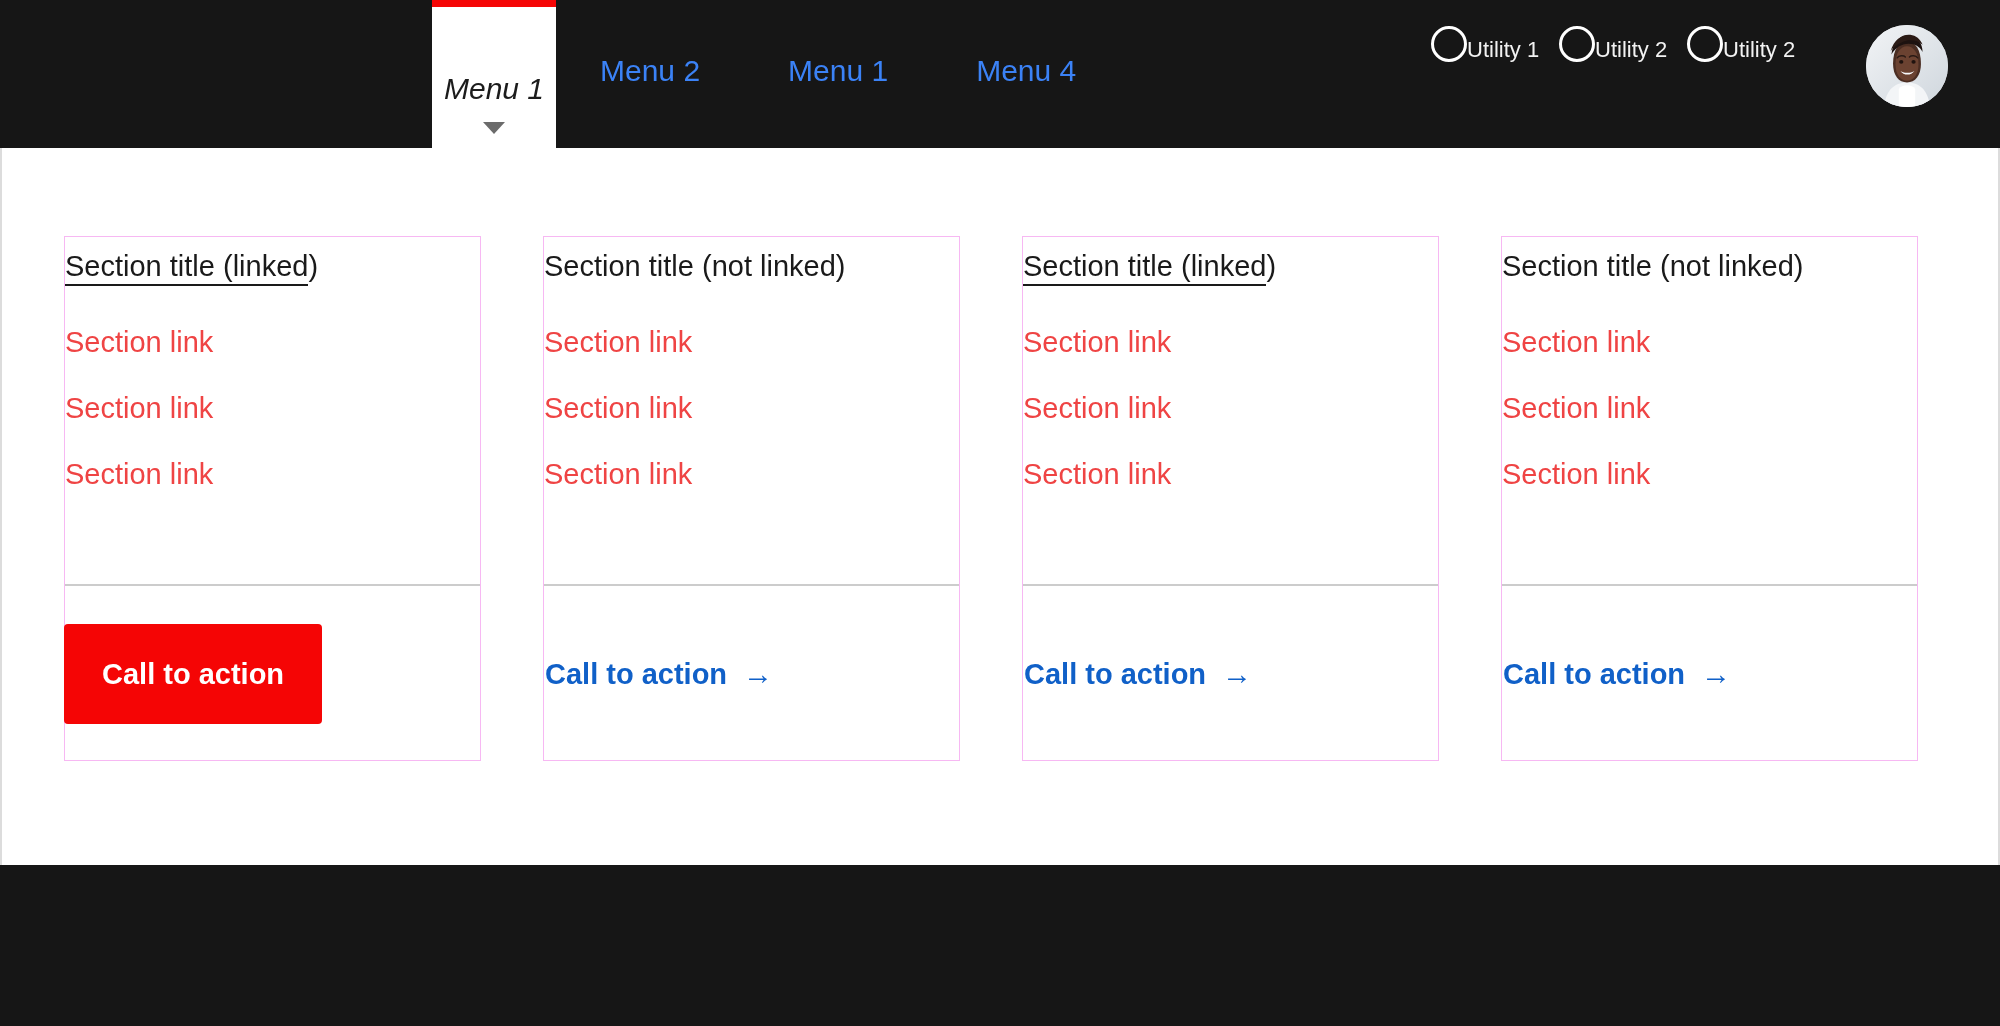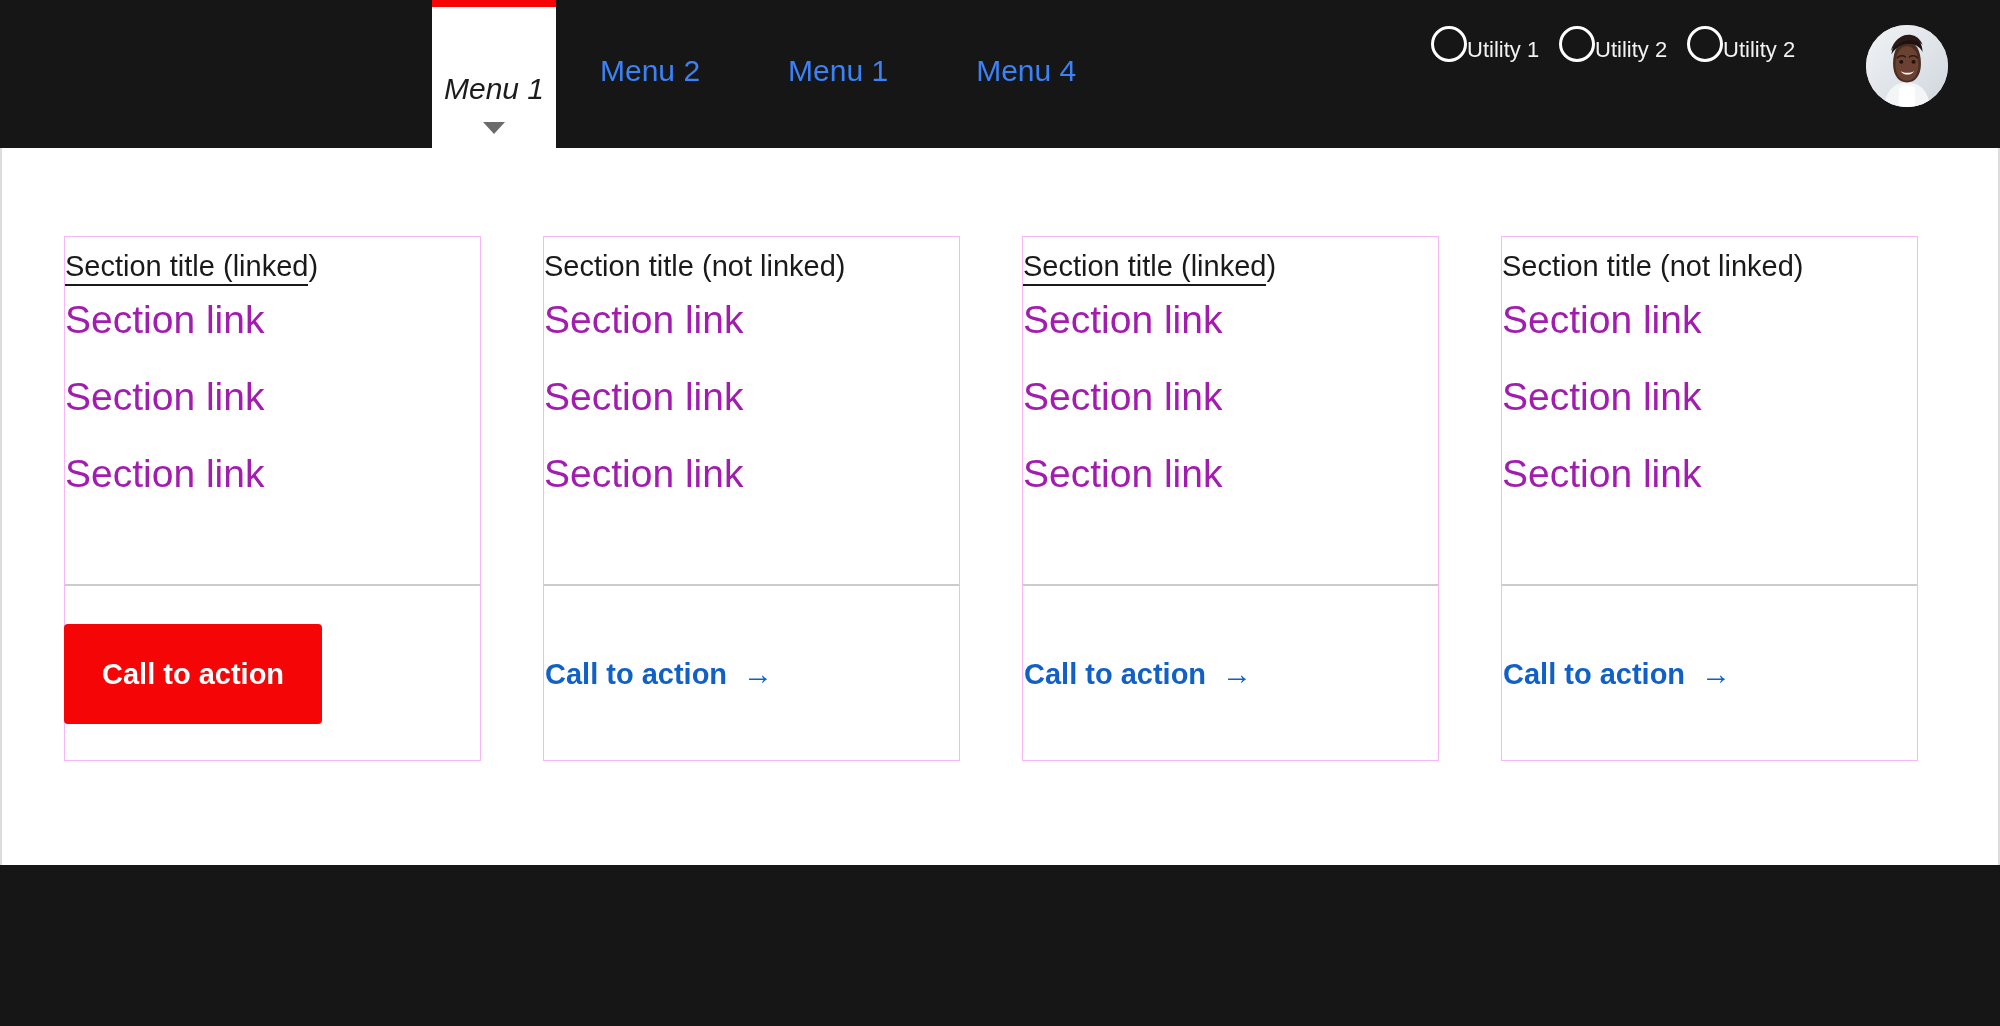--- a/index.html
+++ b/index.html
@@ -156,34 +156,34 @@
 
   .col-links {
     height: 347px;
     padding: 14px 0 0 0;
   }
 
   .section-title {
     font-size: 29px;
     color: #1a1a1a;
     line-height: 1.1;
-    margin-bottom: 16px;
+    margin-bottom: 44px;
     display: inline-block;
     white-space: nowrap;
   }
   .section-title.linked { cursor: pointer; }
   .section-title .u-part {
     border-bottom: 2px solid #1a1a1a;
     padding-bottom: 2px;
   }
 
   .section-link {
     display: block;
-    font-size: 39px;
-    color: #a21caf;
+    font-size: 29px;
+    color: #ef4444;
     line-height: 1.1;
     margin-bottom: 34px;
     cursor: pointer;
     white-space: nowrap;
   }
   .section-link:last-child { margin-bottom: 0; }
 
   .divider {
     position: absolute;
     left: 0; top: 347px;

